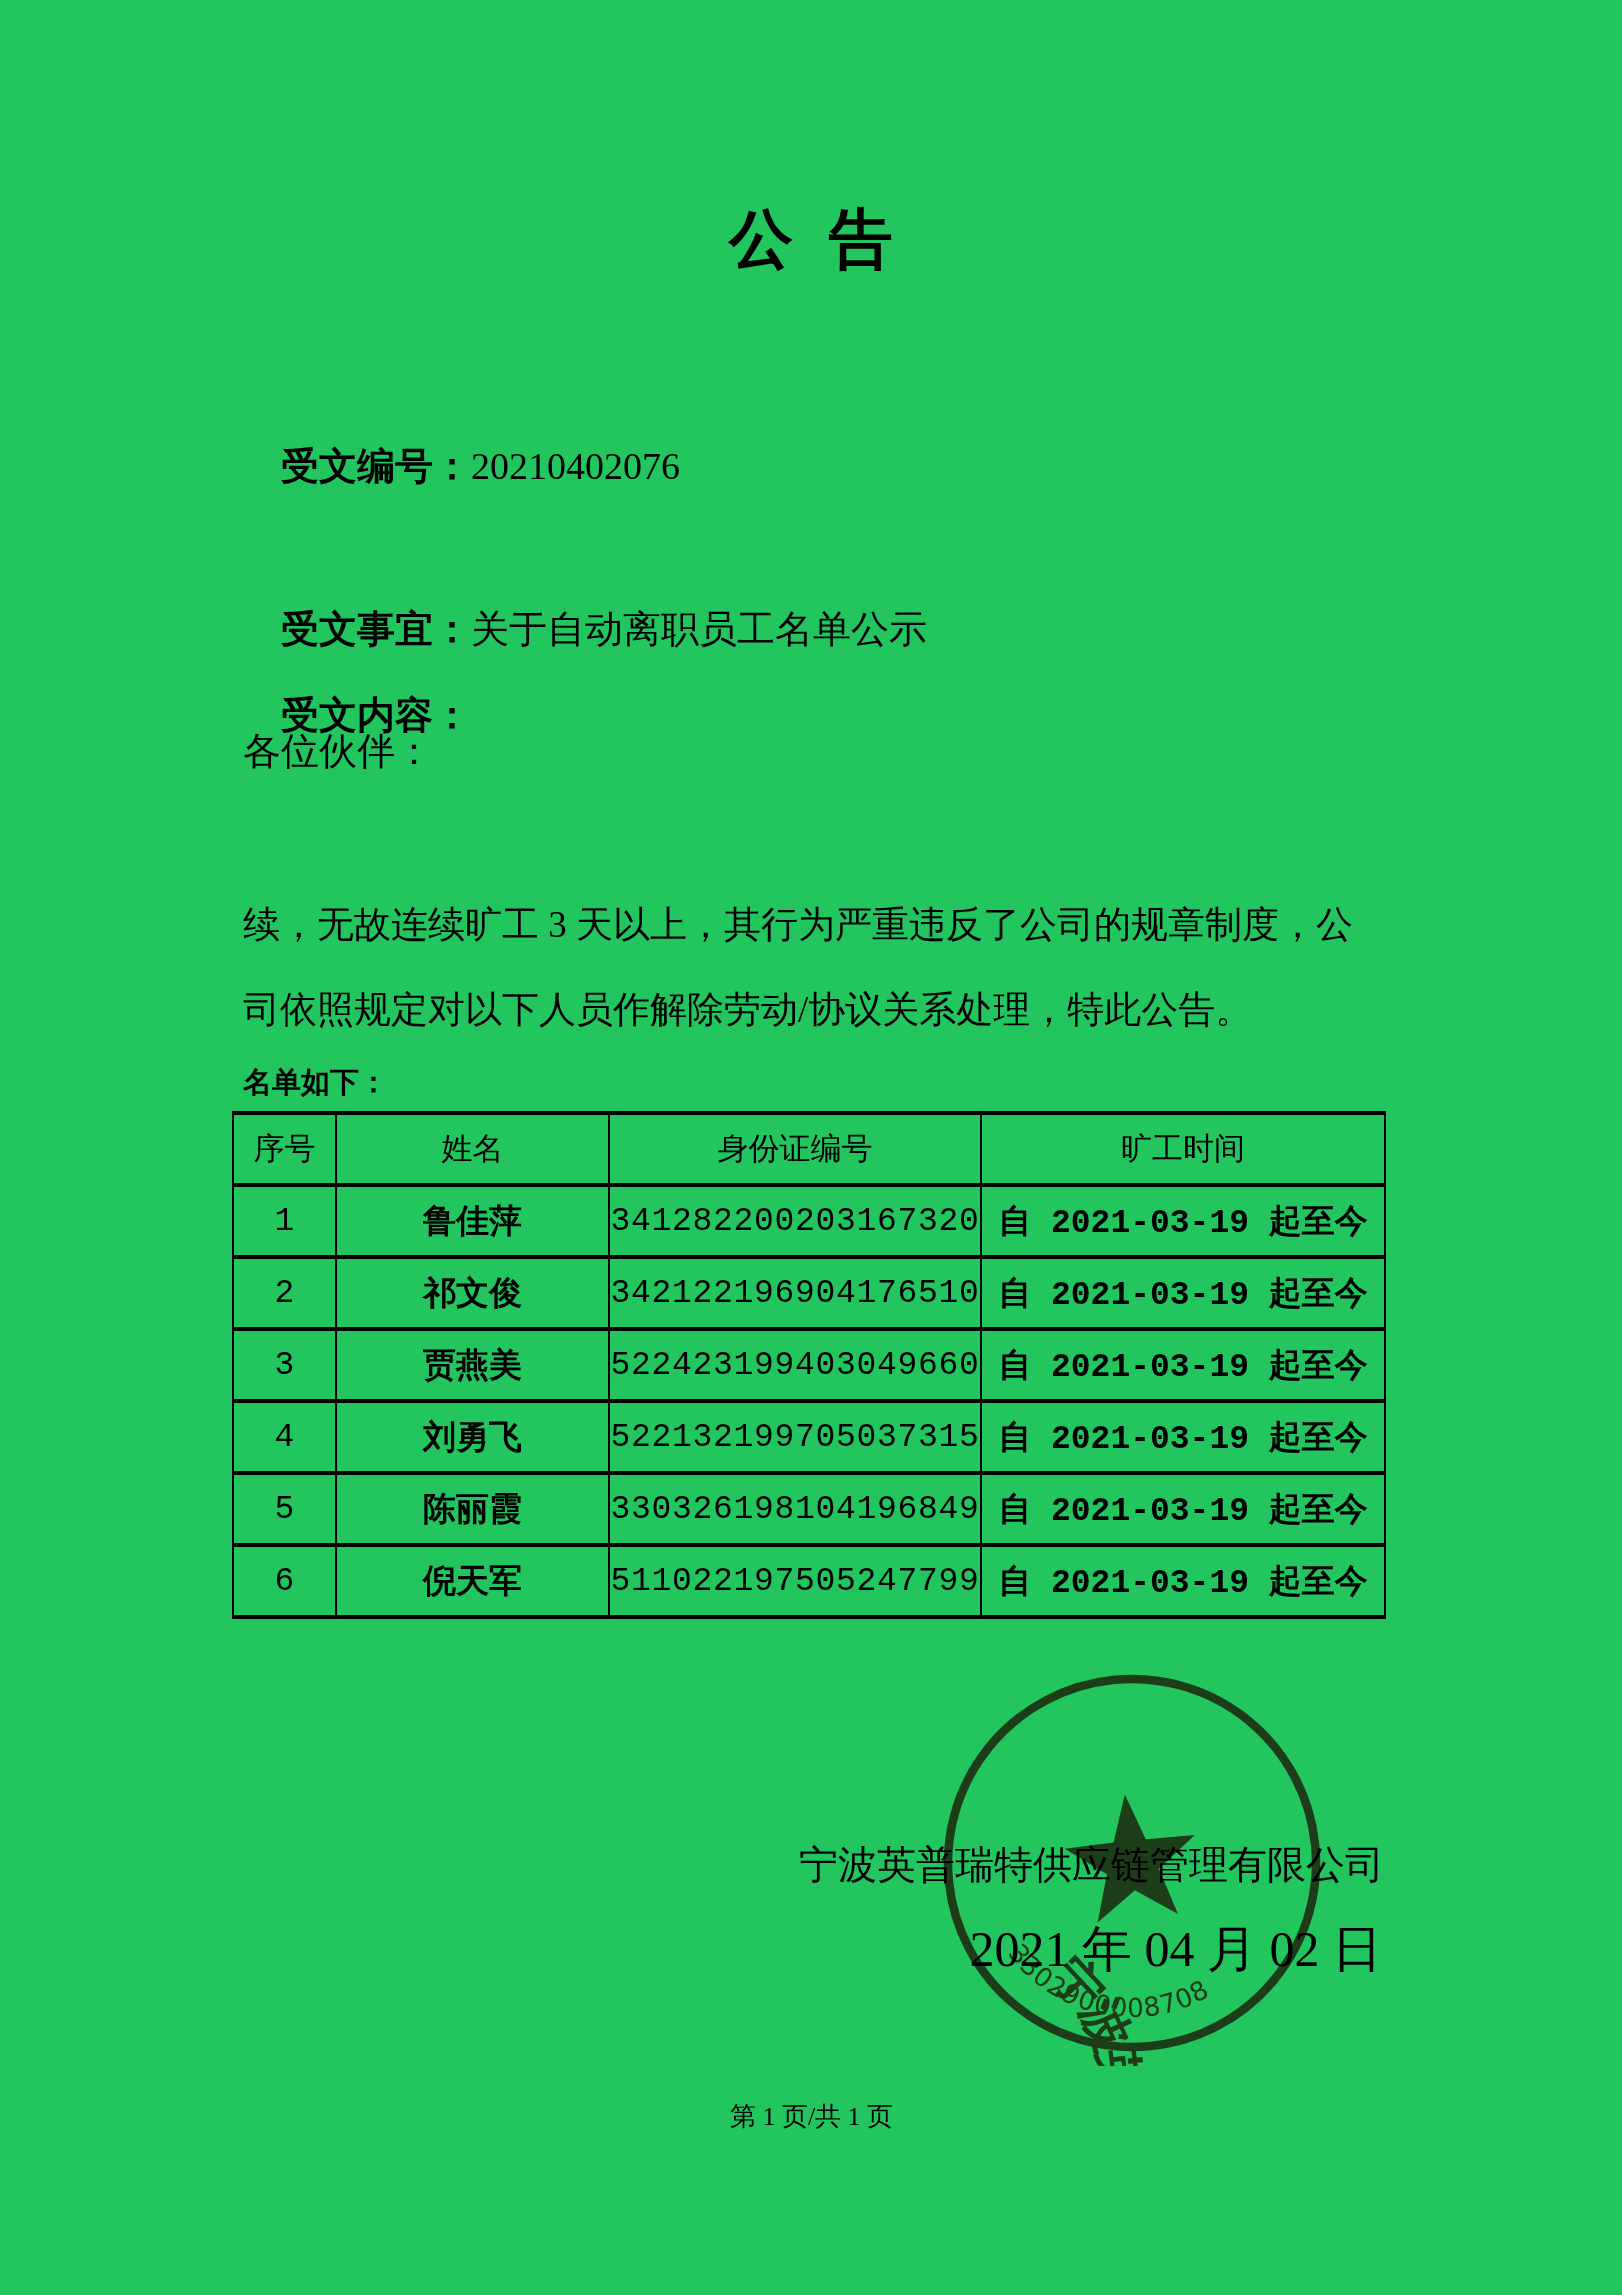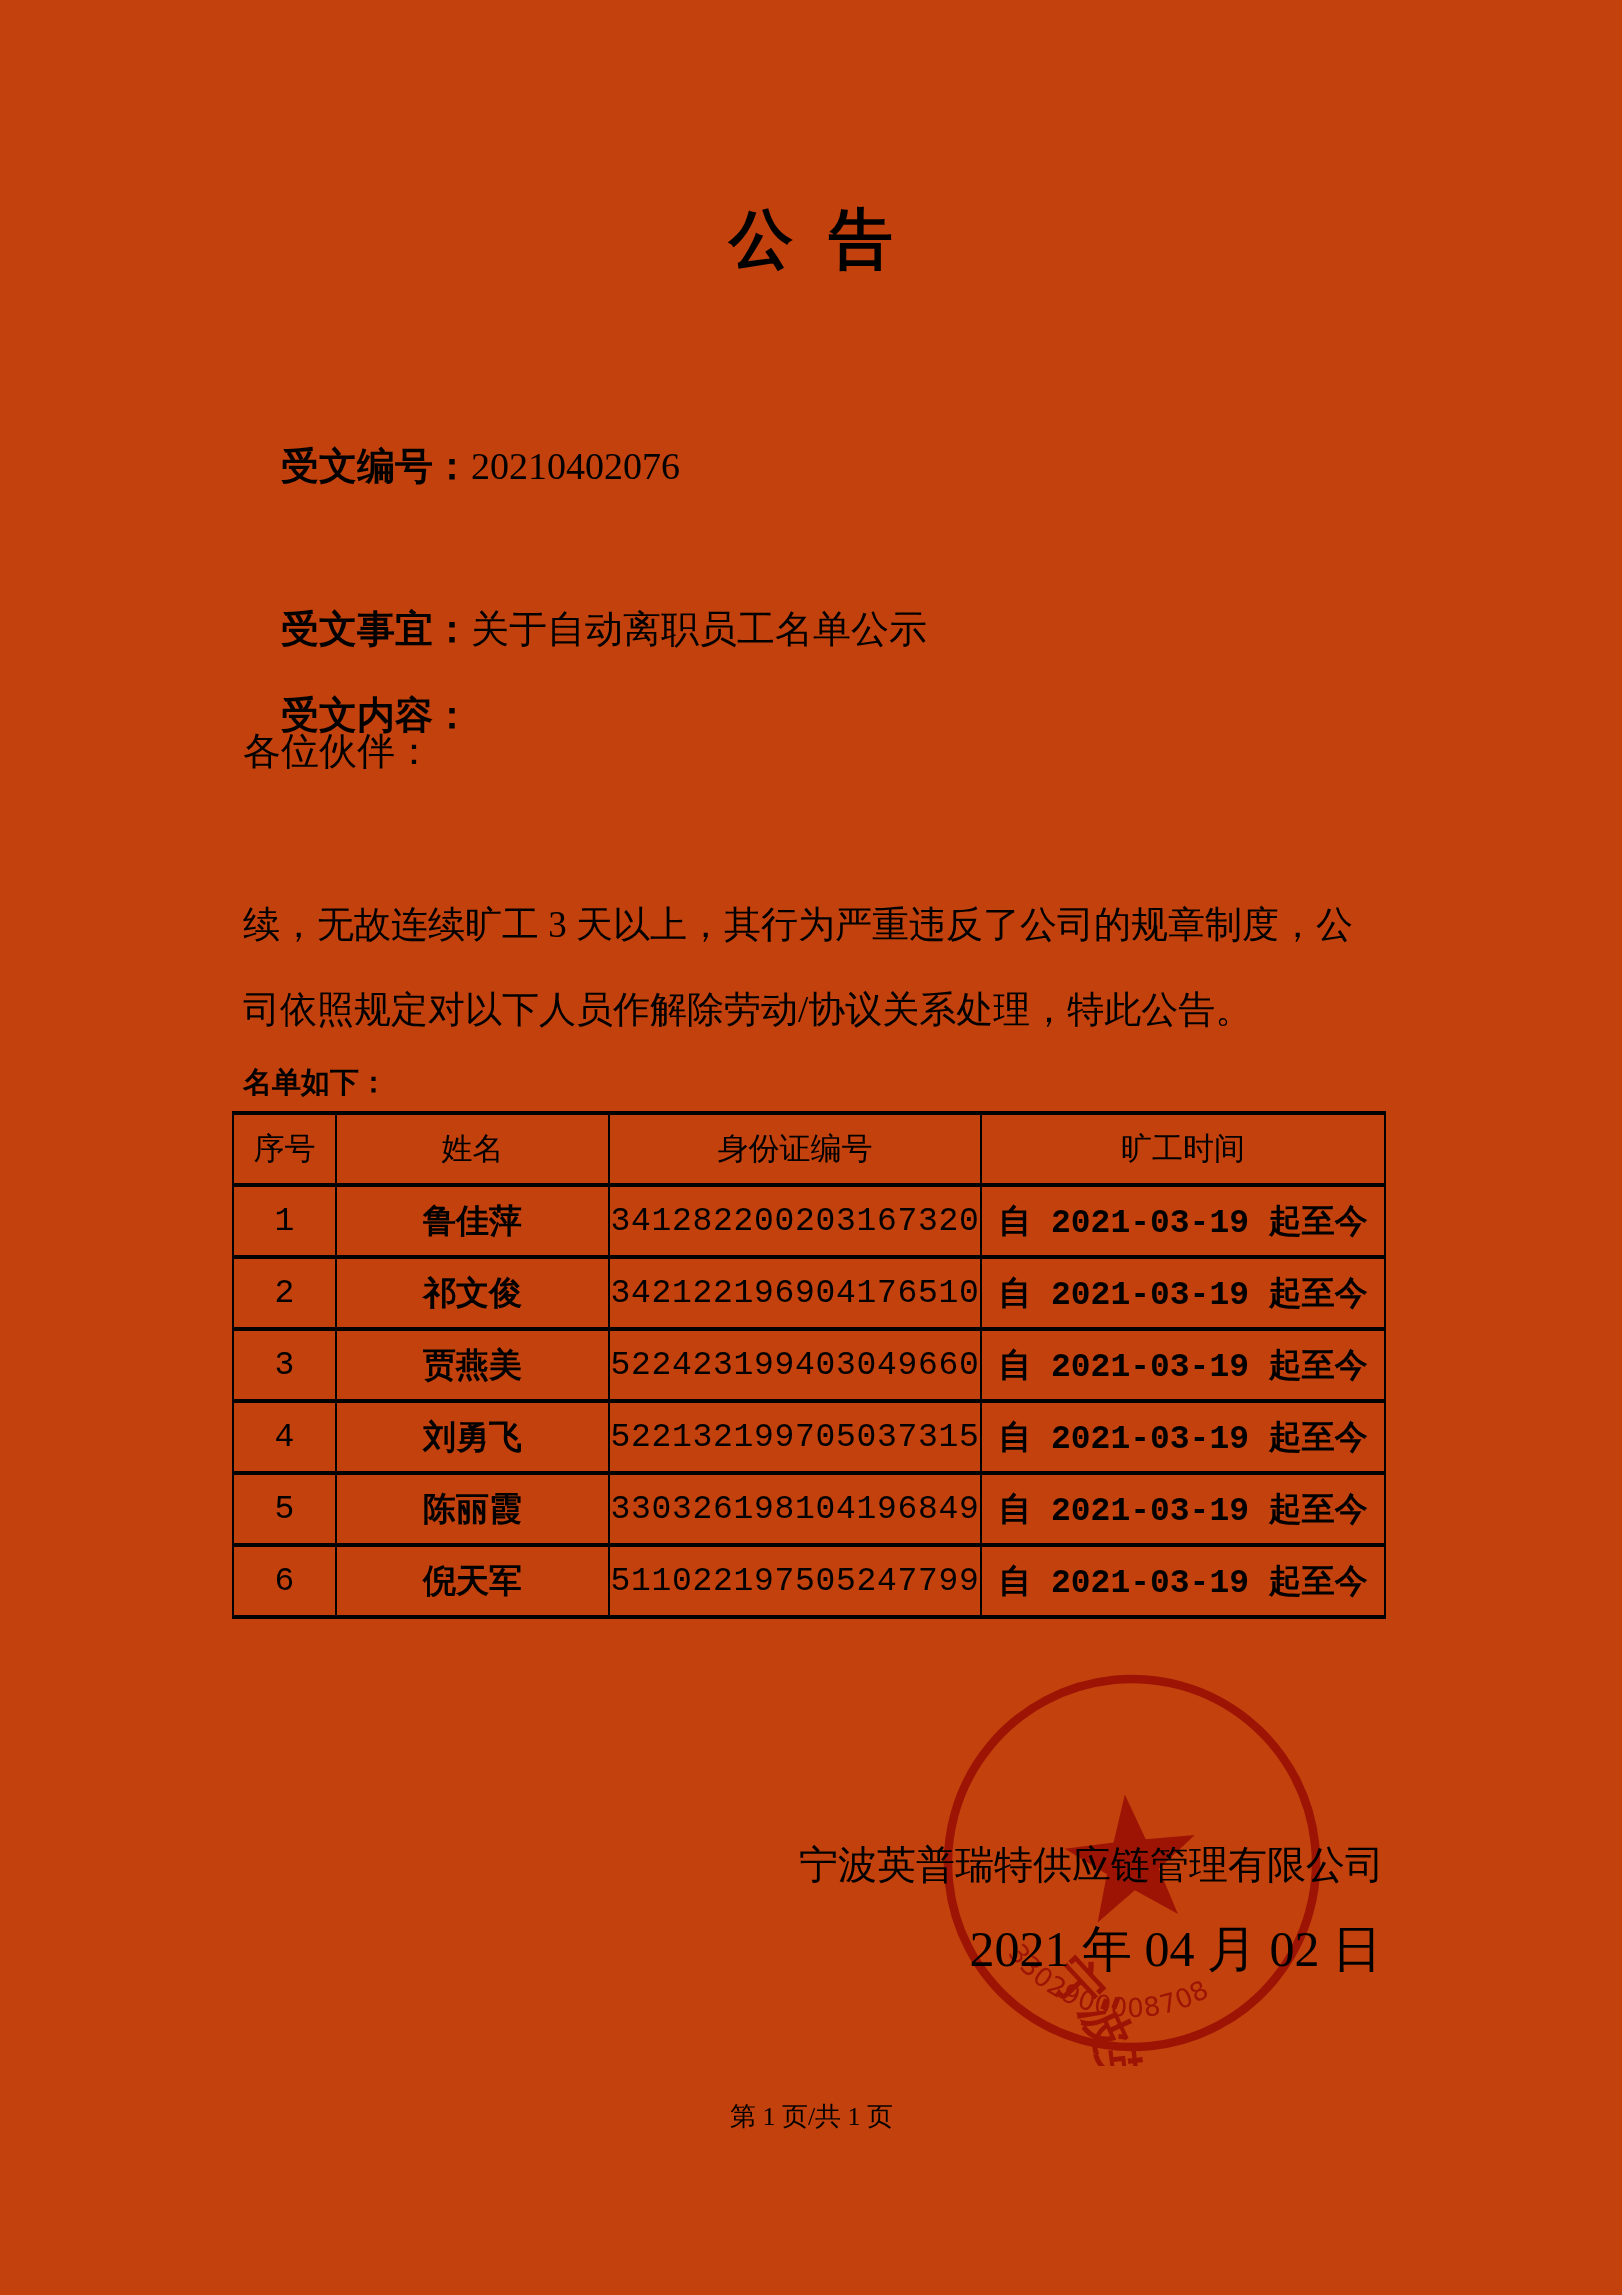--- a/index.html
+++ b/index.html
@@ -1,19 +1,19 @@
 <!DOCTYPE html>
 <html style="font-size:10.5px"><head>
 <meta charset="utf-8">
 <style>
   html,body{margin:0;padding:0;background:#888;}
   .page{
     position:relative;
     width:1623px;height:2295px;
-    background:#c2410c;
+    background:#22c55e;
     font-family:"Liberation Serif","DejaVu Serif",serif;
     color:#000;
     overflow:hidden;
   }
   .abs{position:absolute;}
   .doc-title{
     top:196px;left:0;width:1623px;
     text-align:center;
     font-size:64px;font-weight:700;
     white-space:pre;

